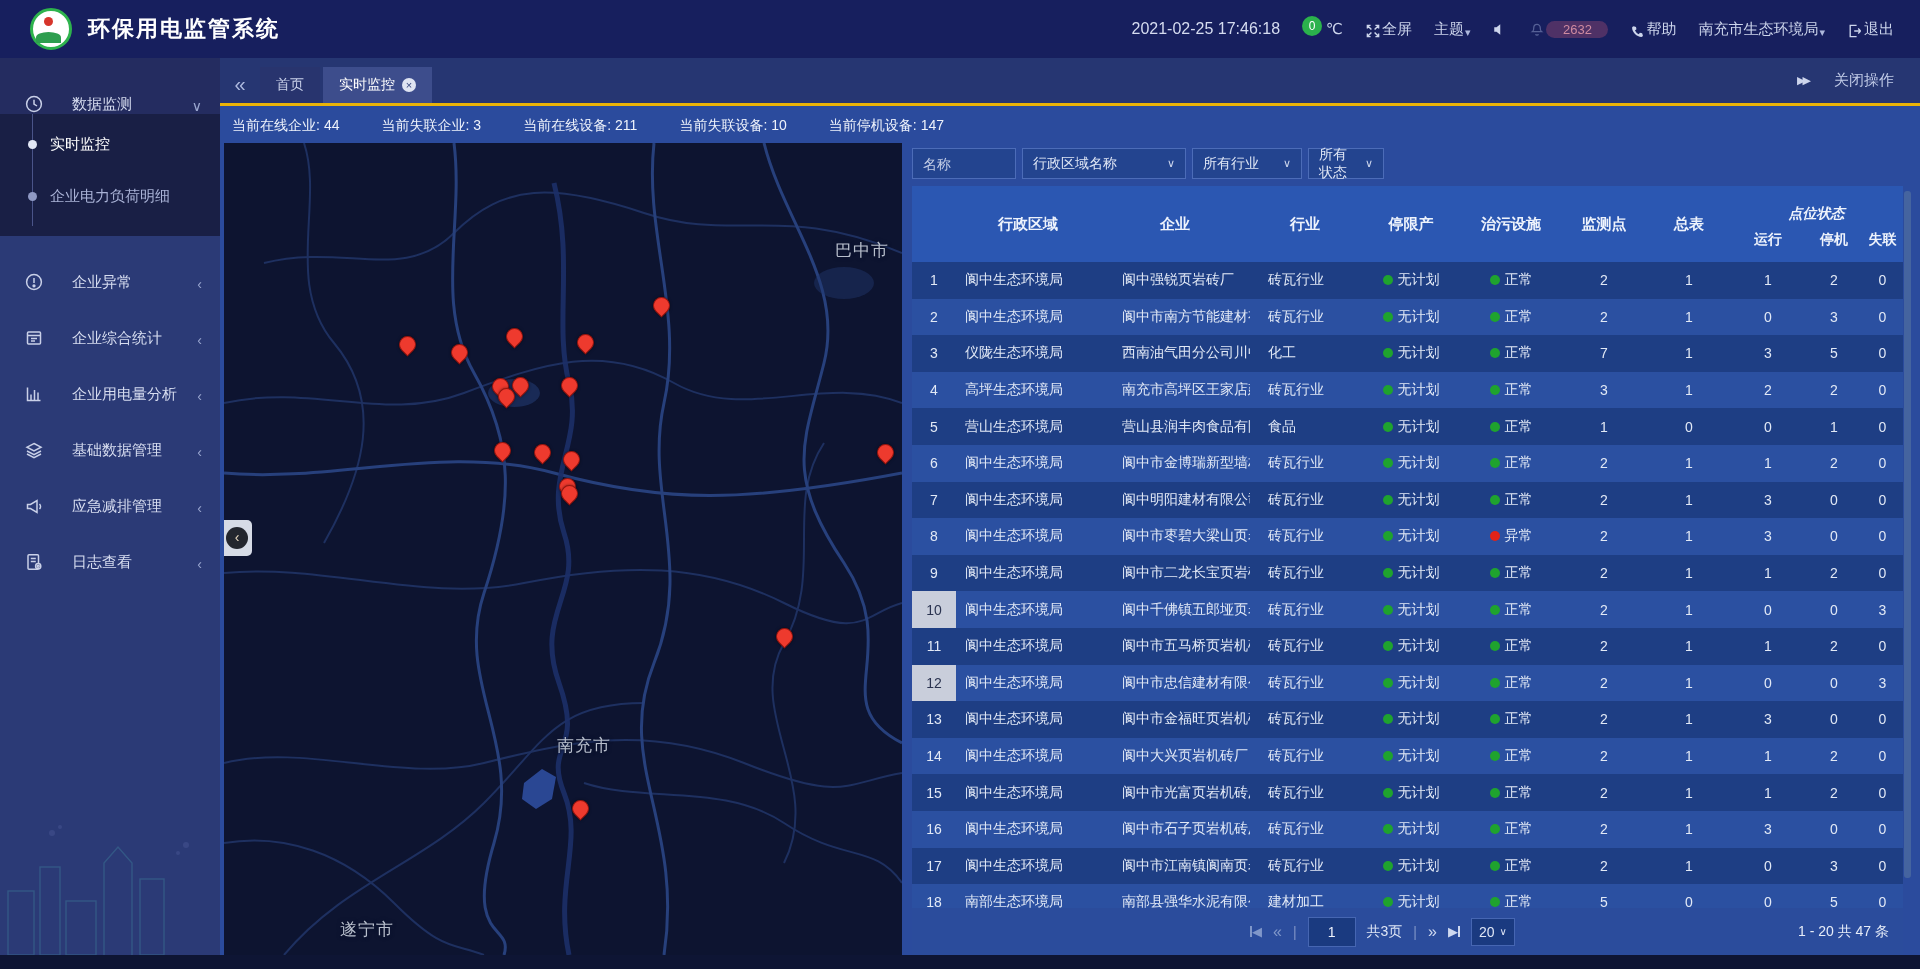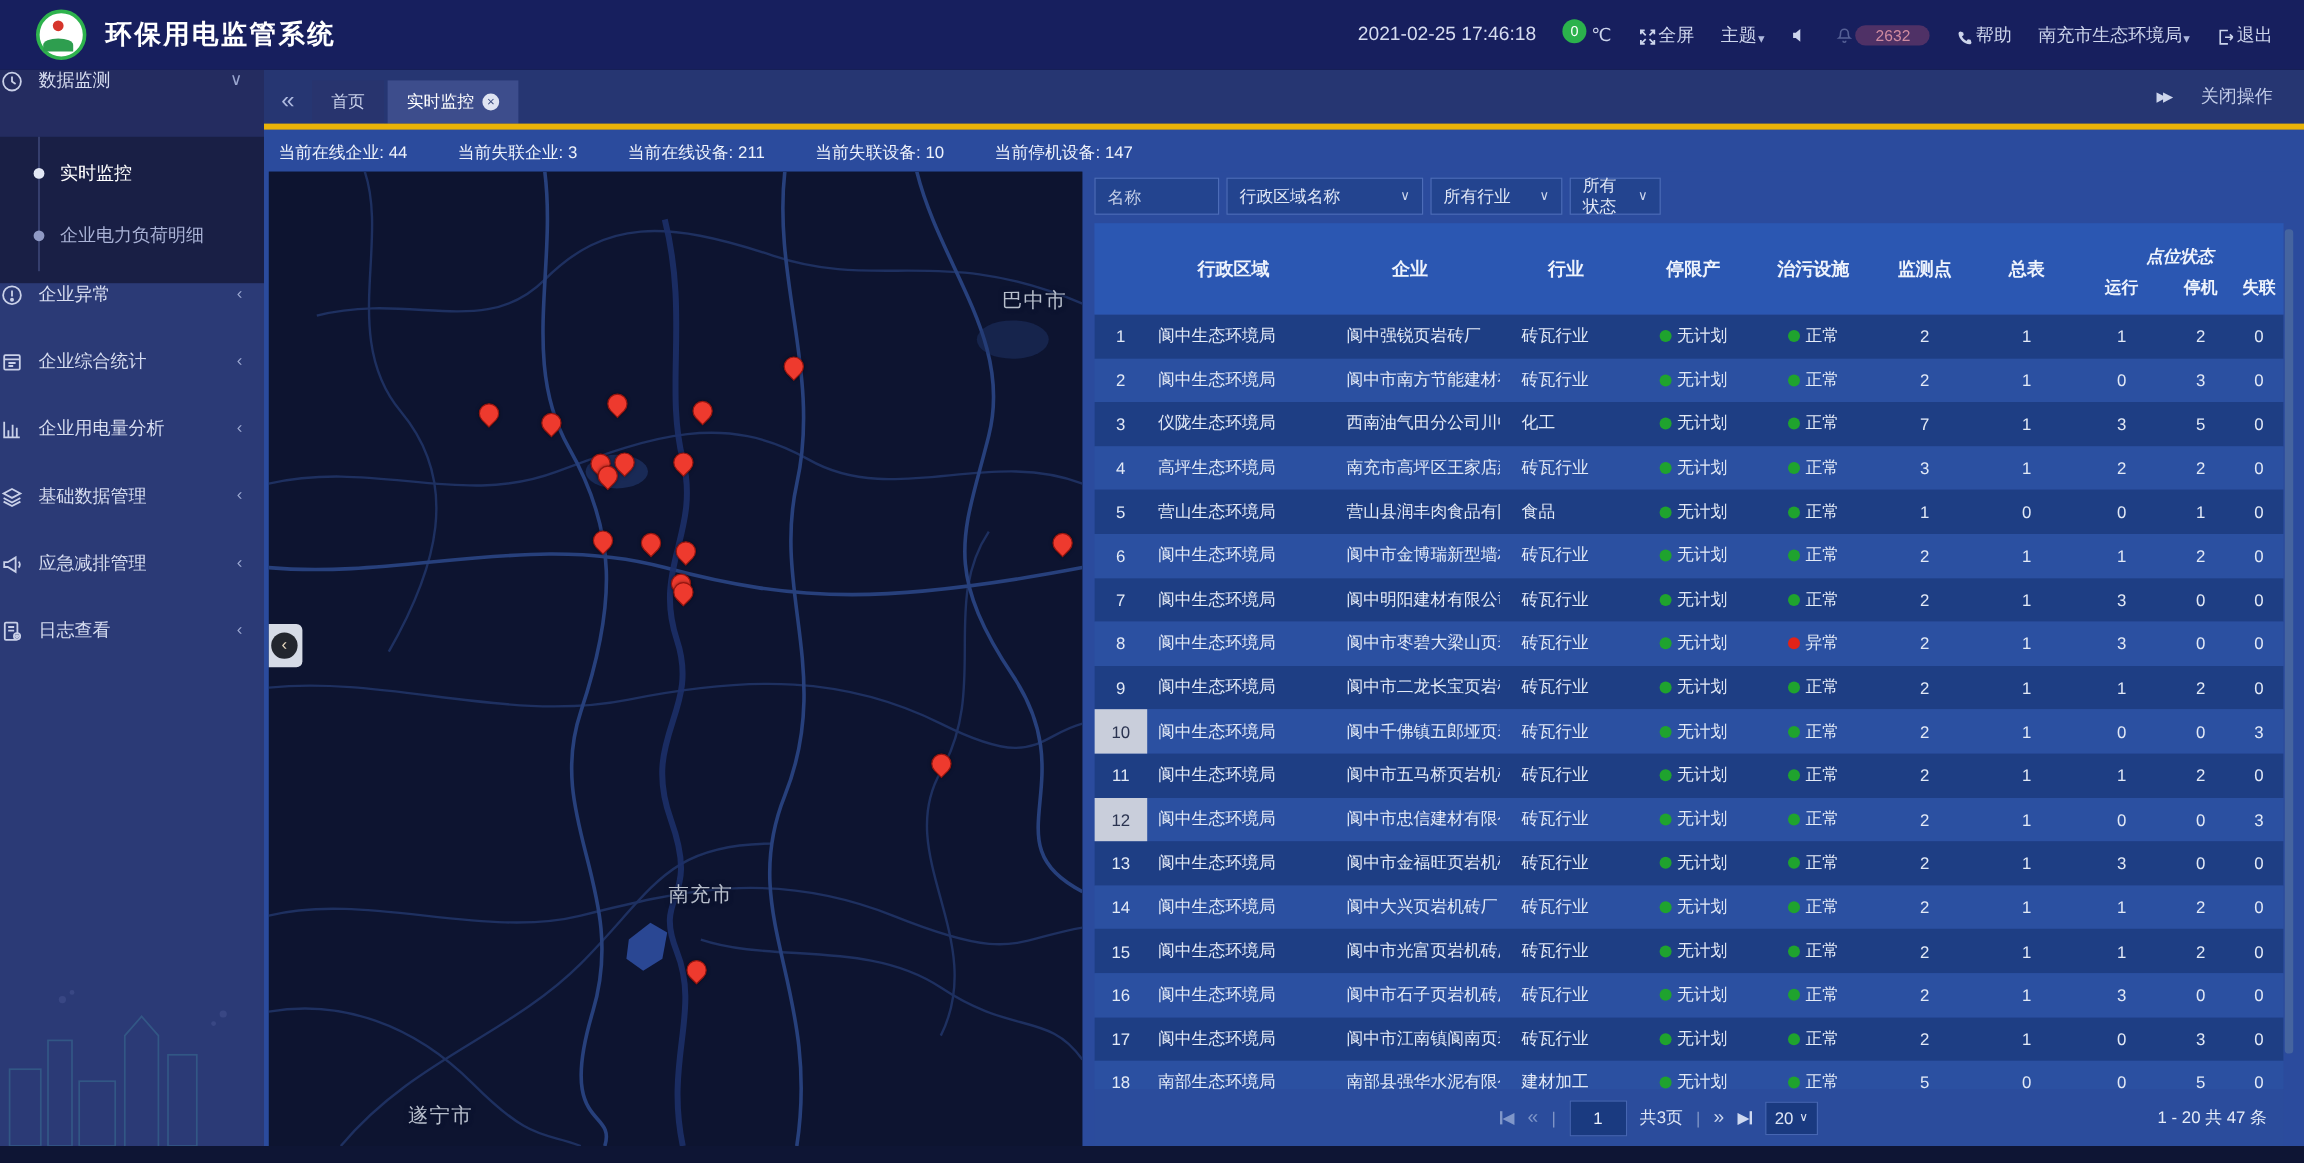--- a/index.html
+++ b/index.html
@@ -17,41 +17,41 @@
   .tempbadge{width:20px;height:20px;border-radius:50%;background:#2bb24c;color:#fff;font-size:12px;display:flex;align-items:center;justify-content:center;margin-top:-4px;}
   .hbtn{display:flex;align-items:flex-end;gap:1px;cursor:pointer;white-space:nowrap;}
   .hbtn svg{display:block;}
   .caret{font-size:11px;color:#aeb8dc;}
   .badge{min-width:46px;padding:1px 8px;border-radius:9px;background:rgba(199,86,122,.32);color:#cf8ba0;font-size:13px;text-align:center;}
   .bellicon{opacity:.55;}
   
   .side{position:absolute;left:0;top:58px;width:220px;bottom:14px;background:#2b3a76;overflow:hidden;}
   .group.open{background:#191f45;}
   .group.open .mitem{background:#242c60;}
-  .mitem{height:56px;display:flex;align-items:flex-start;position:relative;cursor:pointer;color:#d7ddf0;font-size:15px;}
+  .mitem{height:56px;display:flex;align-items:flex-end;padding-left:24px;position:relative;cursor:pointer;color:#d7ddf0;font-size:15px;gap:16px;}
   .mitem .micon{width:20px;height:20px;margin-right:12px;flex:none;}
   .mitem .arr{position:absolute;right:18px;color:#9aa6cf;font-size:14px;}
   .subwrap{position:relative;padding:4px 0 14px 0;}
   .subwrap:before{content:"";position:absolute;left:32px;top:0;bottom:10px;width:1px;background:#4a5489;}
   .subitem{height:52px;display:flex;align-items:center;padding-left:50px;position:relative;font-size:15px;color:#a9b2d6;cursor:pointer;}
   .subitem .sdot{position:absolute;left:28px;width:9px;height:9px;border-radius:50%;background:#8f99c4;}
   .subitem.on{color:#ffffff;}
   .subitem.on .sdot{background:#e2e7f5;}
   .deco{position:absolute;left:0;bottom:0;width:220px;height:150px;opacity:.5;pointer-events:none;}
   
   .tabbar{position:absolute;left:220px;top:58px;right:0;height:45px;background:#263672;display:flex;align-items:flex-end;}
   .tcollapse{width:40px;text-align:center;font-size:20px;color:#aebadf;line-height:38px;cursor:pointer;}
   .tab{height:36px;margin-right:3px;padding:0 16px;display:flex;align-items:center;gap:7px;background:#28346e;color:#c9d1ea;font-size:14px;cursor:pointer;}
   .tab.on{background:#3d4d8c;color:#fff;}
   .tclose{width:14px;height:14px;border-radius:50%;background:#dfe4f2;color:#39497f;font-size:11px;line-height:14px;text-align:center;}
   .tright{margin-left:auto;display:flex;align-items:center;gap:26px;margin-right:26px;height:45px;}
   .ffwd{color:#cdd5ec;font-size:11px;letter-spacing:-3px;}
   .closeops{color:#c2cce8;font-size:15px;cursor:pointer;}
   
-  .stats{position:absolute;left:220px;top:103px;right:0;height:40px;background:#2b4b9d;border-top:5px solid #eab308;display:flex;align-items:center;padding-left:12px;font-size:14px;}
+  .stats{position:absolute;left:220px;top:103px;right:0;height:40px;background:#2b4b9d;border-top:3px solid #eab308;display:flex;align-items:center;padding-left:12px;font-size:14px;}
   .stat{margin-right:42px;color:#eef2fb;white-space:nowrap;}
   .stat b{font-weight:normal;margin-left:4px;}
   
   .content{position:absolute;left:220px;top:143px;right:0;bottom:14px;background:#2b4b9d;}
   .map{position:absolute;left:4px;top:0;width:678px;height:812px;background:#0d1430;overflow:hidden;}
   .map svg{position:absolute;left:0;top:0;}
   .pin{position:absolute;width:15px;height:15px;background:#ee3a2e;border:1px solid #96150f;border-radius:50% 50% 50% 0;transform:rotate(-45deg);box-shadow:0 0 3px rgba(0,0,0,.5);}
   .citylabel{position:absolute;font-size:17px;color:#b8bfcc;letter-spacing:1px;text-shadow:0 0 4px #0d1430,1px 1px 2px #0d1430;}
   .handle{position:absolute;left:-2px;top:377px;width:30px;height:36px;background:#d6dbe6;border-radius:0 5px 5px 0;display:flex;align-items:center;justify-content:center;cursor:pointer;z-index:3;}
   .handle i{width:22px;height:22px;border-radius:50%;background:#23262e;color:#e8d9c0;font-style:normal;font-size:14px;line-height:21px;text-align:center;}

